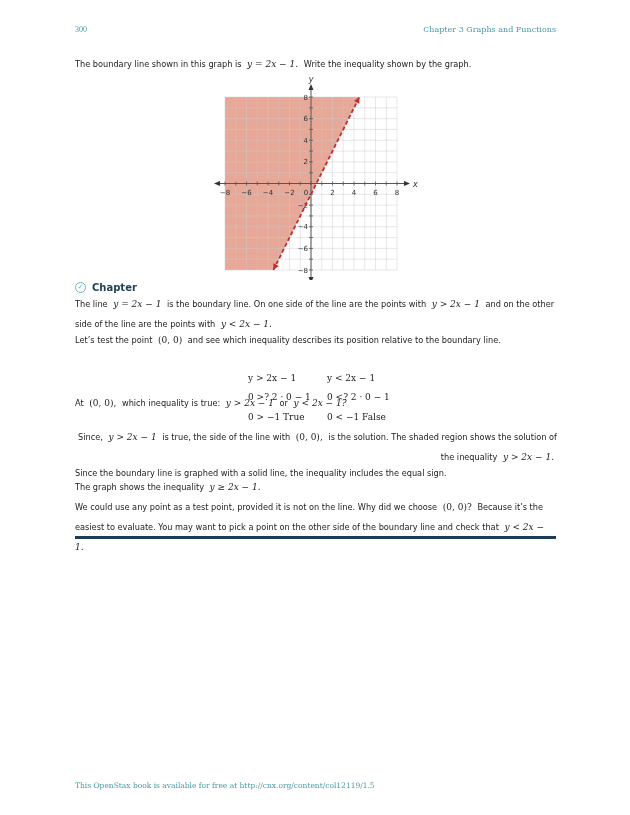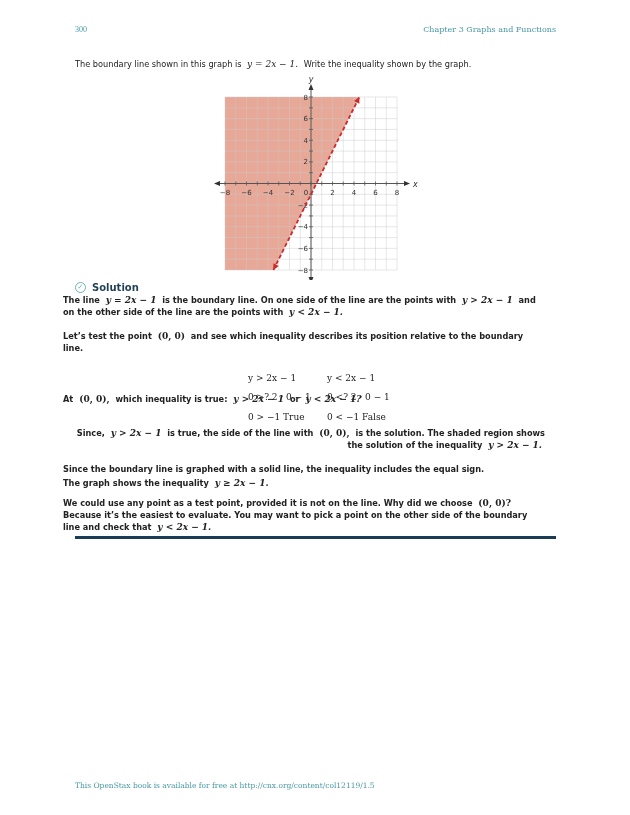--- a/index.html
+++ b/index.html
@@ -10,21 +10,21 @@
   .header-right { position: absolute; right: 74px; top: 25px; font-family: "DejaVu Serif", serif;
                   font-size: 8px; color: #4a9aa6; }
   .prompt { position: absolute; left: 75px; top: 59px; font-size: 8.2px; color: #222; white-space: nowrap; }
   .math { font-family: "DejaVu Serif", serif; font-style: italic; font-size: 9px; padding: 0 3px; }
   .mathu { font-family: "DejaVu Serif", serif; font-size: 9px; padding: 0 3px; }
   .graph { position: absolute; left: 210px; top: 75px; width: 210px; height: 205px; }
   .solution-head { position: absolute; left: 75px; top: 282px; display: flex; align-items: center; gap: 6px; }
   .solution-head .chk { width: 9px; height: 9px; border: 1px solid #6fb3bc; border-radius: 50%;
                         color: #6fb3bc; font-size: 7px; line-height: 9px; text-align: center; }
   .solution-head .lbl { font-weight: bold; font-size: 10px; color: #1e3f55; }
-  .para { position: absolute; left: 63px; width: 482px; font-size: 8.2px; line-height: 12px; color: #222; font-weight: bold; }
+  .para { position: absolute; left: 75px; width: 482px; font-size: 8.2px; line-height: 20px; color: #222; }
   .eqtable { position: absolute; left: 248px; top: 368px; font-family: "DejaVu Serif", serif; font-size: 9px; }
   .eqrow { display: flex; height: 19.5px; align-items: center; }
   .eqcell { width: 79px; white-space: nowrap; }
   .rule { position: absolute; left: 75px; top: 536px; width: 481px; height: 3px; background: #1a3c57; }
   .footer { position: absolute; left: 75px; top: 781px; font-family: "DejaVu Serif", serif; font-size: 7.5px; color: #4a9aa6; }
   svg text { font-family: "DejaVu Sans", sans-serif; }
 </style>
 </head>
 <body>
 
@@ -145,21 +145,21 @@
     </g>
   <g id="line-layer">
       <line x1="63.375" y1="195" x2="149.375" y2="22" stroke="#cc2a2a" stroke-width="1.8" stroke-dasharray="4,2.5"></line>
       <polygon points="149.375,22 144.01776815689635,26.037334142628826 149.39052820824088,28.708185960060202" fill="#cc2a2a"></polygon>
       <polygon points="63.375,195 68.73223184310365,190.96266585737115 63.35947179175913,188.2918140399398" fill="#cc2a2a"></polygon>
     </g>
 </svg>
 
 <div class="solution-head">
   <span class="chk">✓</span>
-  <span class="lbl">Solution</span>
+  <span class="lbl">Chapter</span>
 </div>
 
 <div class="para" style="top:294px;">
   <span>The line</span>
   <span class="math">y = 2x − 1</span>
   <span>is the boundary line. On one side of the line are the points with</span>
   <span class="math">y &gt; 2x − 1</span>
   <span>and on the other side of the line are the points with</span>
   <span class="math">y &lt; 2x − 1.</span>
 </div>

